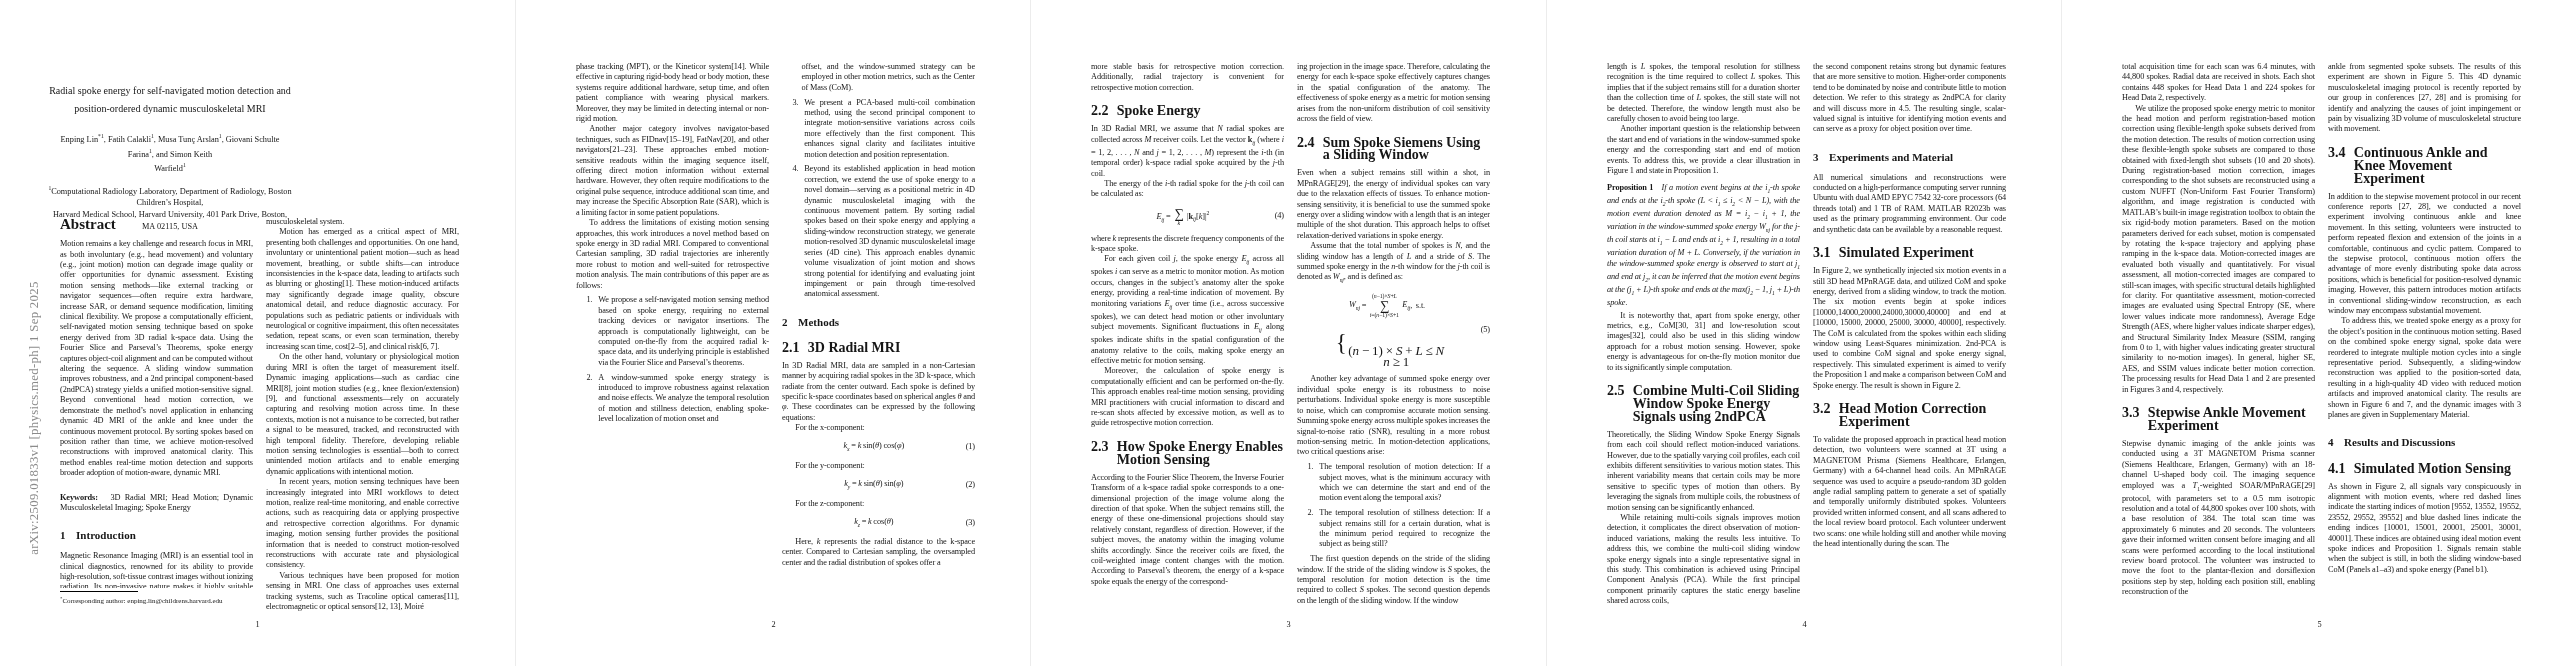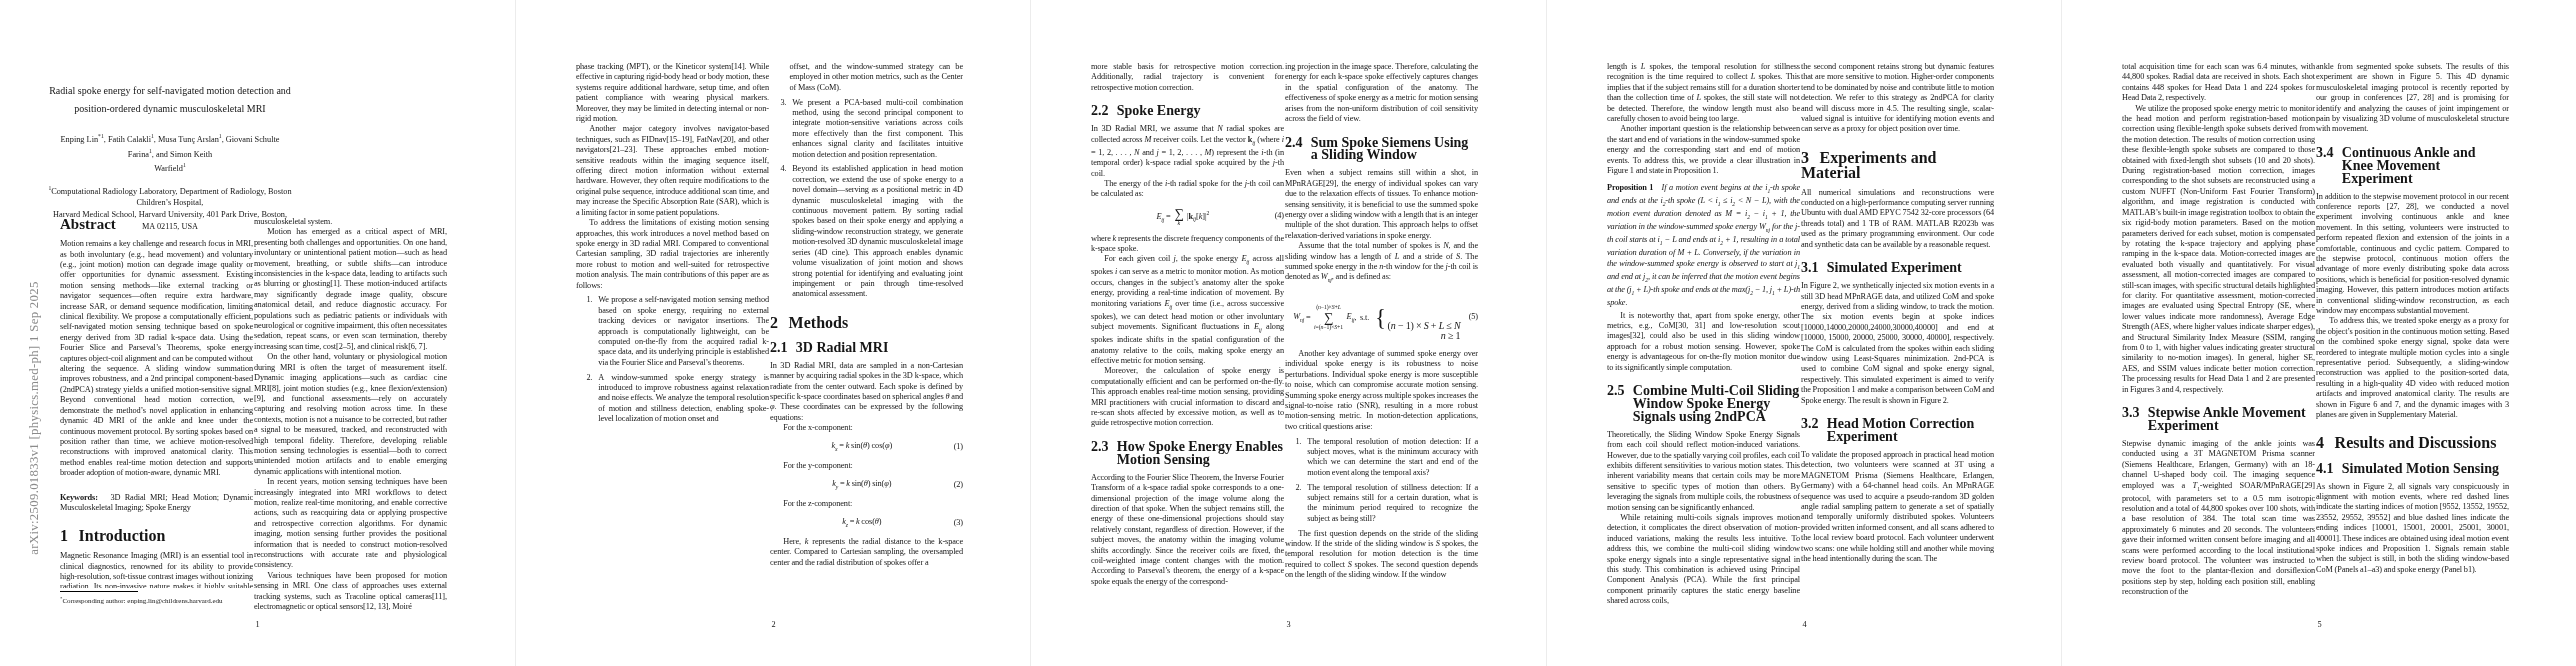--- a/index.html
+++ b/index.html
@@ -12,45 +12,45 @@
          white-space:nowrap;color:#8b8b8b;font-size:12.8px;letter-spacing:0.3px;}
   
   .front{position:absolute;left:47px;top:82px;width:246px;text-align:center;}
   .title{font-size:10px;line-height:18px;}
   .authors{margin-top:13.3px;font-size:8.3px;line-height:11.7px;}
   .affil{margin-top:8.3px;font-size:8.3px;line-height:11.7px;}
   
   .col{position:absolute;width:193px;top:62px;height:552px;overflow:hidden;
        font-size:8.3px;line-height:10.4px;text-align:justify;letter-spacing:-0.1px;word-spacing:-0.2px;}
   .col.cl{left:60px;}
-  .col.cr{left:254px;}
+  .col.cr{left:266px;}
   .page.p1 .col{top:217px;}
   .page.p1 .col.cl{height:371px;}
   .page.p1 .col.cr{height:397px;}
   .para{margin:0;}
   .para.ind{text-indent:13.3px;}
   .para.kw{margin-top:14px;}
   .para.licont{padding-left:19.5px;}
   .para.prop{font-style:italic;margin-top:6.7px;margin-bottom:2.2px;}
   .propname{font-style:normal;font-weight:bold;padding-right:5.6px;}
-  .h1{font-weight:bold;font-size:16px;line-height:15px;margin:15px 0 7.8px 0;text-align:left;letter-spacing:0;word-spacing:0;}
+  .h1{font-weight:bold;font-size:11px;line-height:15px;margin:15px 0 7.8px 0;text-align:left;letter-spacing:0;word-spacing:0;}
   .h1 .hnum{margin-right:10.6px;}
   .h1.abs{font-size:15px;margin:0 0 7.2px 0;}
   .h2{display:flex;font-weight:bold;font-size:14px;line-height:12.8px;margin:12.2px 0 6.1px 0;text-align:left;letter-spacing:0;word-spacing:0;}
   .h2 .hnum2{flex:none;margin-right:8.3px;}
   .h2 .htext{flex:1;}
   .eq{display:flex;align-items:center;margin:7.2px 0;}
   .eqbody{flex:1;text-align:center;}
   .eqnum{flex:none;}
   .sum{display:inline-flex;flex-direction:column;align-items:center;vertical-align:middle;line-height:1;margin:0 1.7px;}
   .sumtop,.sumbot{font-size:5.8px;line-height:6.1px;}
   .sigma{font-size:13.3px;line-height:13.3px;}
   .cases{display:inline-flex;align-items:center;vertical-align:middle;margin-left:2.2px;}
   .brace{font-size:23px;font-weight:300;line-height:23px;margin-right:1.7px;}
-  .caserows{display:inline-flex;flex-direction:column;text-align:right;font-size:10px;line-height:10.6px;margin-top:28px;}
+  .caserows{display:inline-flex;flex-direction:column;text-align:center;font-size:13px;line-height:10.6px;margin-top:28px;}
   .li-row{display:flex;margin:4.4px 0 4.4px 5.6px;}
   .marker{flex:none;width:11px;text-align:right;margin-right:5.6px;}
   .licontent{flex:1;text-align:justify;}
   .footnote{position:absolute;left:60px;top:591px;width:193px;font-size:7px;line-height:8.6px;text-align:left;}
   .fnrule{width:78px;border-top:0.6px solid #000;margin-bottom:2.8px;}
   .pagenum{position:absolute;left:0;top:620px;width:515px;text-align:center;font-size:8.3px;}
   sub,sup{font-size:68%;}
 </style>
 </head>
 <body>

